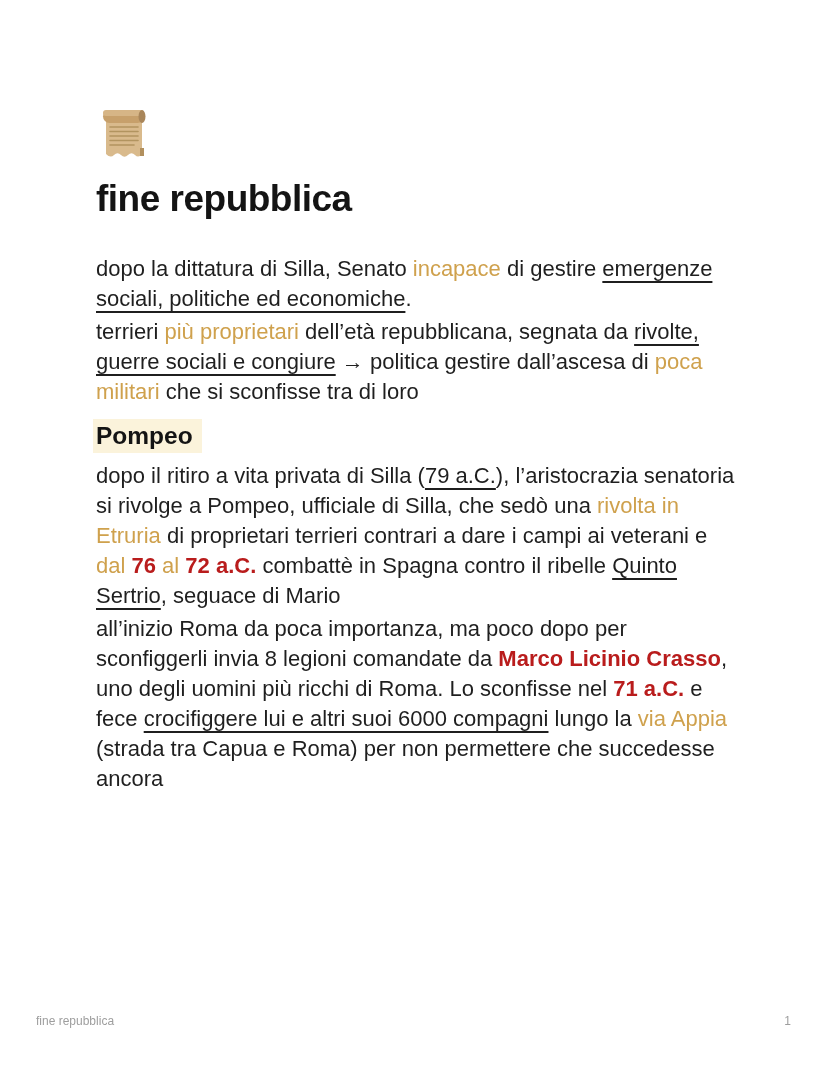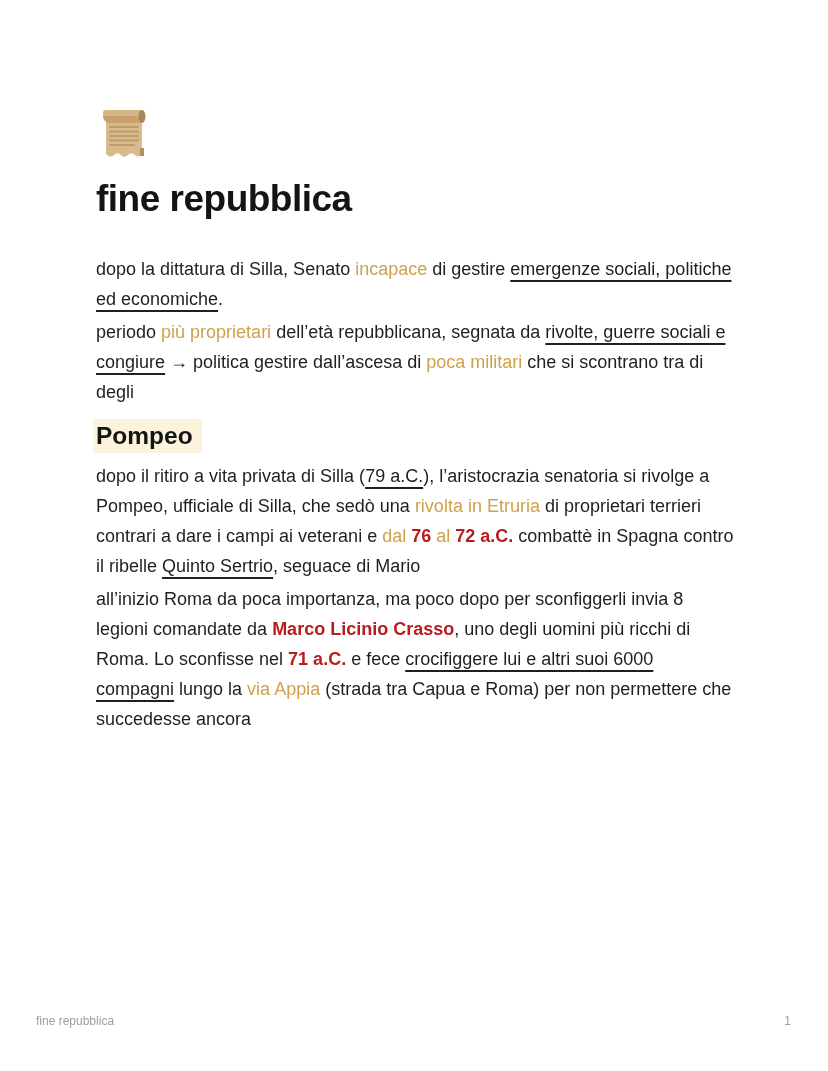--- a/index.html
+++ b/index.html
@@ -25,21 +25,21 @@
   h1.title {
     margin-top: 15px;
     font-size: 37px;
     line-height: 44px;
     font-weight: 700;
     letter-spacing: -0.5px;
     color: #141414;
   }
   .body-text { margin-top: 33px; }
   p.para {
-    font-size: 18px;
+    font-size: 22px;
     line-height: 30px;
     margin: 0 0 3px 0;
     max-width: 648px;
     color: #1f1f1f;
   }
   h2.h2 {
     margin: 13px 0 10px 0;
     font-size: 24.5px;
     line-height: 31px;
     font-weight: 700;
@@ -92,21 +92,21 @@
       </g>
     </svg>
   </span>
 
   <h1 class="title">fine repubblica</h1>
 
   <div class="body-text">
 
     <p class="para"><span class="run">dopo la dittatura di Silla, Senato </span><span class="run accent">incapace</span><span class="run"> di gestire </span><span class="run underline">emergenze sociali, politiche ed economiche</span><span class="run">.</span></p>
 
-    <p class="para"><span class="run">periodo </span><span class="run accent">più proprietari</span><span class="run"> dell’età repubblicana, segnata da </span><span class="run underline">rivolte, guerre sociali e congiure</span><span class="run"> → politica gestire dall’ascesa di </span><span class="run accent">poca militari</span><span class="run"> che si scontrano tra di degli</span></p>
+    <p class="para"><span class="run">terrieri </span><span class="run accent">più proprietari</span><span class="run"> dell’età repubblicana, segnata da </span><span class="run underline">rivolte, guerre sociali e congiure</span><span class="run"> → politica gestire dall’ascesa di </span><span class="run accent">poca militari</span><span class="run"> che si sconfisse tra di loro</span></p>
 
     <h2 class="h2"><span class="hl">Pompeo</span></h2>
 
     <p class="para"><span class="run">dopo il ritiro a vita privata di Silla (</span><span class="run underline">79 a.C.</span><span class="run">), l’aristocrazia senatoria si rivolge a Pompeo, ufficiale di Silla, che sedò una </span><span class="run accent">rivolta in Etruria</span><span class="run"> di proprietari terrieri contrari a dare i campi ai veterani e </span><span class="run accent">dal </span><span class="run accent bold">76</span><span class="run accent"> al </span><span class="run accent bold">72 a.C.</span><span class="run"> combattè in Spagna contro il ribelle </span><span class="run underline">Quinto Sertrio</span><span class="run">, seguace di Mario</span></p>
 
 
 
     <p class="para"><span class="run">all’inizio Roma da poca importanza, ma poco dopo per sconfiggerli invia 8 legioni comandate da </span><span class="run accent bold">Marco Licinio Crasso</span><span class="run">, uno degli uomini più ricchi di Roma. Lo sconfisse nel </span><span class="run accent bold">71 a.C.</span><span class="run"> e fece </span><span class="run underline">crocifiggere lui e altri suoi 6000 compagni</span><span class="run"> lungo la </span><span class="run accent">via Appia</span><span class="run"> (strada tra Capua e Roma) per non permettere che succedesse ancora</span></p>
 
   </div>

